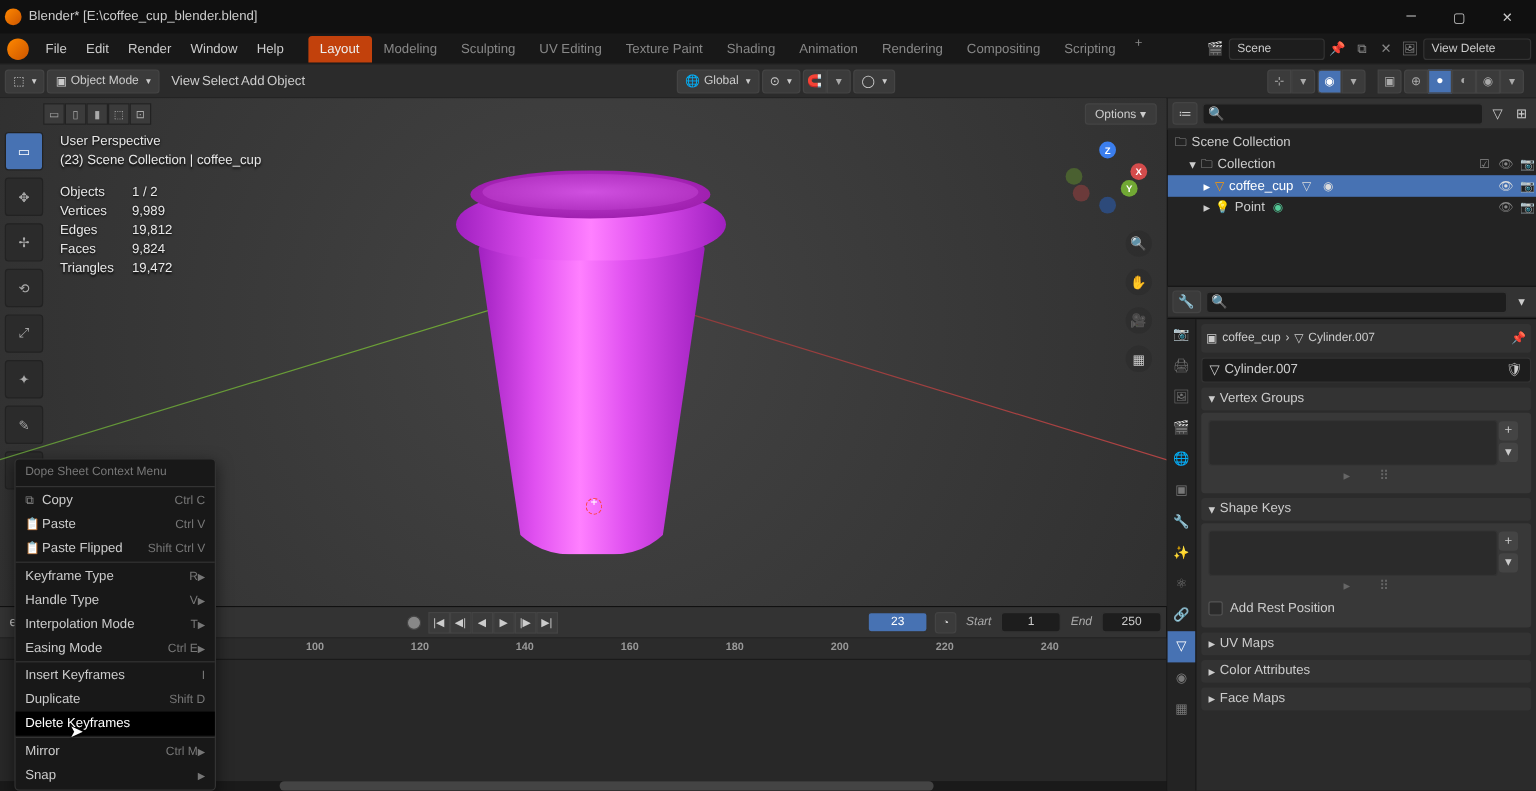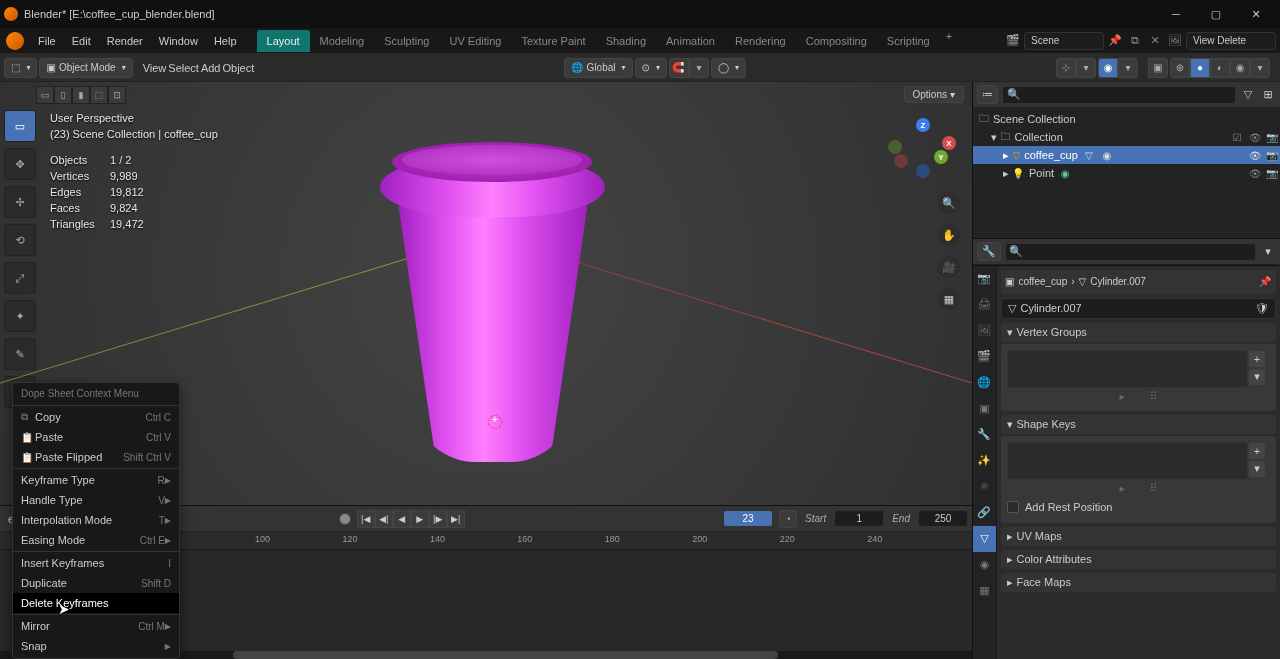--- a/index.html
+++ b/index.html
@@ -11,21 +11,21 @@
 .titlebar .title { flex: 1; font-size: 11px; color: #ccc; }
 .titlebar .winbtns { display: flex; }
 .titlebar .winbtn { width: 40px; height: 28px; display: flex; align-items: center; justify-content: center; color: #ccc; }
 
 
 .topmenu { height: 26px; background: #181818; display: flex; align-items: center; border-bottom: 1px solid #2a2a2a; }
 .topmenu .logo2 { width: 18px; height: 18px; border-radius: 50%; background: linear-gradient(135deg,#ff8800,#cc5500); margin: 0 6px; }
 .topmenu .mitem { padding: 0 8px; line-height: 26px; color: #ccc; font-size: 11px; }
 .topmenu .tabs { display: flex; margin-left: 12px; }
 .topmenu .tab { padding: 0 10px; line-height: 22px; color: #888; border-radius: 3px 3px 0 0; font-size: 11px; }
-.topmenu .tab.active { background: #0f766e; color: #eee; }
+.topmenu .tab.active { background: #c2410c; color: #eee; }
 .topmenu .add-tab { color: #888; padding: 0 6px; }
 .topmenu .right { margin-left: auto; display: flex; align-items: center; gap: 2px; padding-right: 4px; }
 .topmenu .field { background: #1d1d1d; border: 1px solid #333; border-radius: 3px; padding: 2px 6px; color: #ccc; height: 18px; line-height: 14px; display: inline-flex; align-items: center; font-size: 10px; }
 .topmenu .iconbtn { width: 18px; height: 18px; display: flex; align-items: center; justify-content: center; color: #888; }
 
 
 .header2 { height: 28px; background: #2b2b2b; display: flex; align-items: center; border-bottom: 1px solid #222; padding-left: 4px; }
 .header2 .seg { display: flex; align-items: center; gap: 2px; margin-right: 10px; }
 .header2 .btn { background: #3b3b3b; border: 1px solid #444; border-radius: 3px; padding: 2px 6px; color: #ccc; font-size: 10px; height: 20px; display: inline-flex; align-items: center; gap: 3px; }
 .header2 .dropdown::after { content: "▾"; font-size: 8px; margin-left: 3px; }
@@ -118,21 +118,21 @@
 .timeline { height: 154px; background: #232323; border-top: 1px solid #111; display: flex; flex-direction: column; }
 .tl-head { height: 26px; background: #333; display: flex; align-items: center; padding: 0 4px; gap: 6px; border-bottom: 1px solid #222; }
 .tl-head .label { color: #ccc; font-size: 11px; padding: 0 4px; }
 .tl-head .playback { display: flex; gap: 0; margin: 0 auto; align-items: center; }
 .tl-head .pb { width: 18px; height: 18px; background: #3b3b3b; border: 1px solid #444; display: flex; align-items: center; justify-content: center; color: #ccc; font-size: 9px; }
 .tl-head .rec { width: 12px; height: 12px; border-radius: 50%; background: #888; margin: 0 6px; border: 1px solid #444; }
 .tl-head .numfield { background: #4772b3; border: 1px solid #333; border-radius: 3px; padding: 2px 10px; color: #fff; font-size: 10px; min-width: 50px; text-align: center; }
 .tl-head .numfield.dark { background: #1d1d1d; color: #ccc; }
 .tl-head .labelsm { color: #aaa; font-size: 10px; margin: 0 2px; font-style: italic; }
 .tl-ruler { height: 18px; background: #2b2b2b; position: relative; display: flex; border-bottom: 1px solid #1a1a1a; }
-.tl-ruler .tick { position: absolute; top: 2px; color: #999; font-size: 9px; transform: translateX(-50%); }
+.tl-ruler .tick { position: absolute; top: 2px; color: #999; font-size: 9px; transform: translateX(-50%); font-weight: bold; }
 .tl-body { flex: 1; background: #282828; position: relative; }
 .tl-scroll { height: 8px; background: #1a1a1a; position: relative; }
 .tl-scroll .sthumb { position: absolute; left: 24%; width: 56%; height: 100%; background: #444; border-radius: 4px; }
 
 
 .ctxmenu { position: absolute; left: 12px; top: 382px; width: 168px; background: #181818; border: 1px solid #333; border-radius: 4px; z-index: 100; box-shadow: 0 4px 12px rgba(0,0,0,0.5); padding-bottom: 2px; }
 .ctxmenu .ctx-title { padding: 5px 8px; color: #777; font-size: 10px; }
 .ctxmenu .sep { height: 1px; background: #333; margin: 1px 0; }
 .ctxmenu .citem { padding: 4px 8px; display: flex; align-items: center; font-size: 11px; color: #ccc; }
 .ctxmenu .citem .clabel { flex: 1; }

